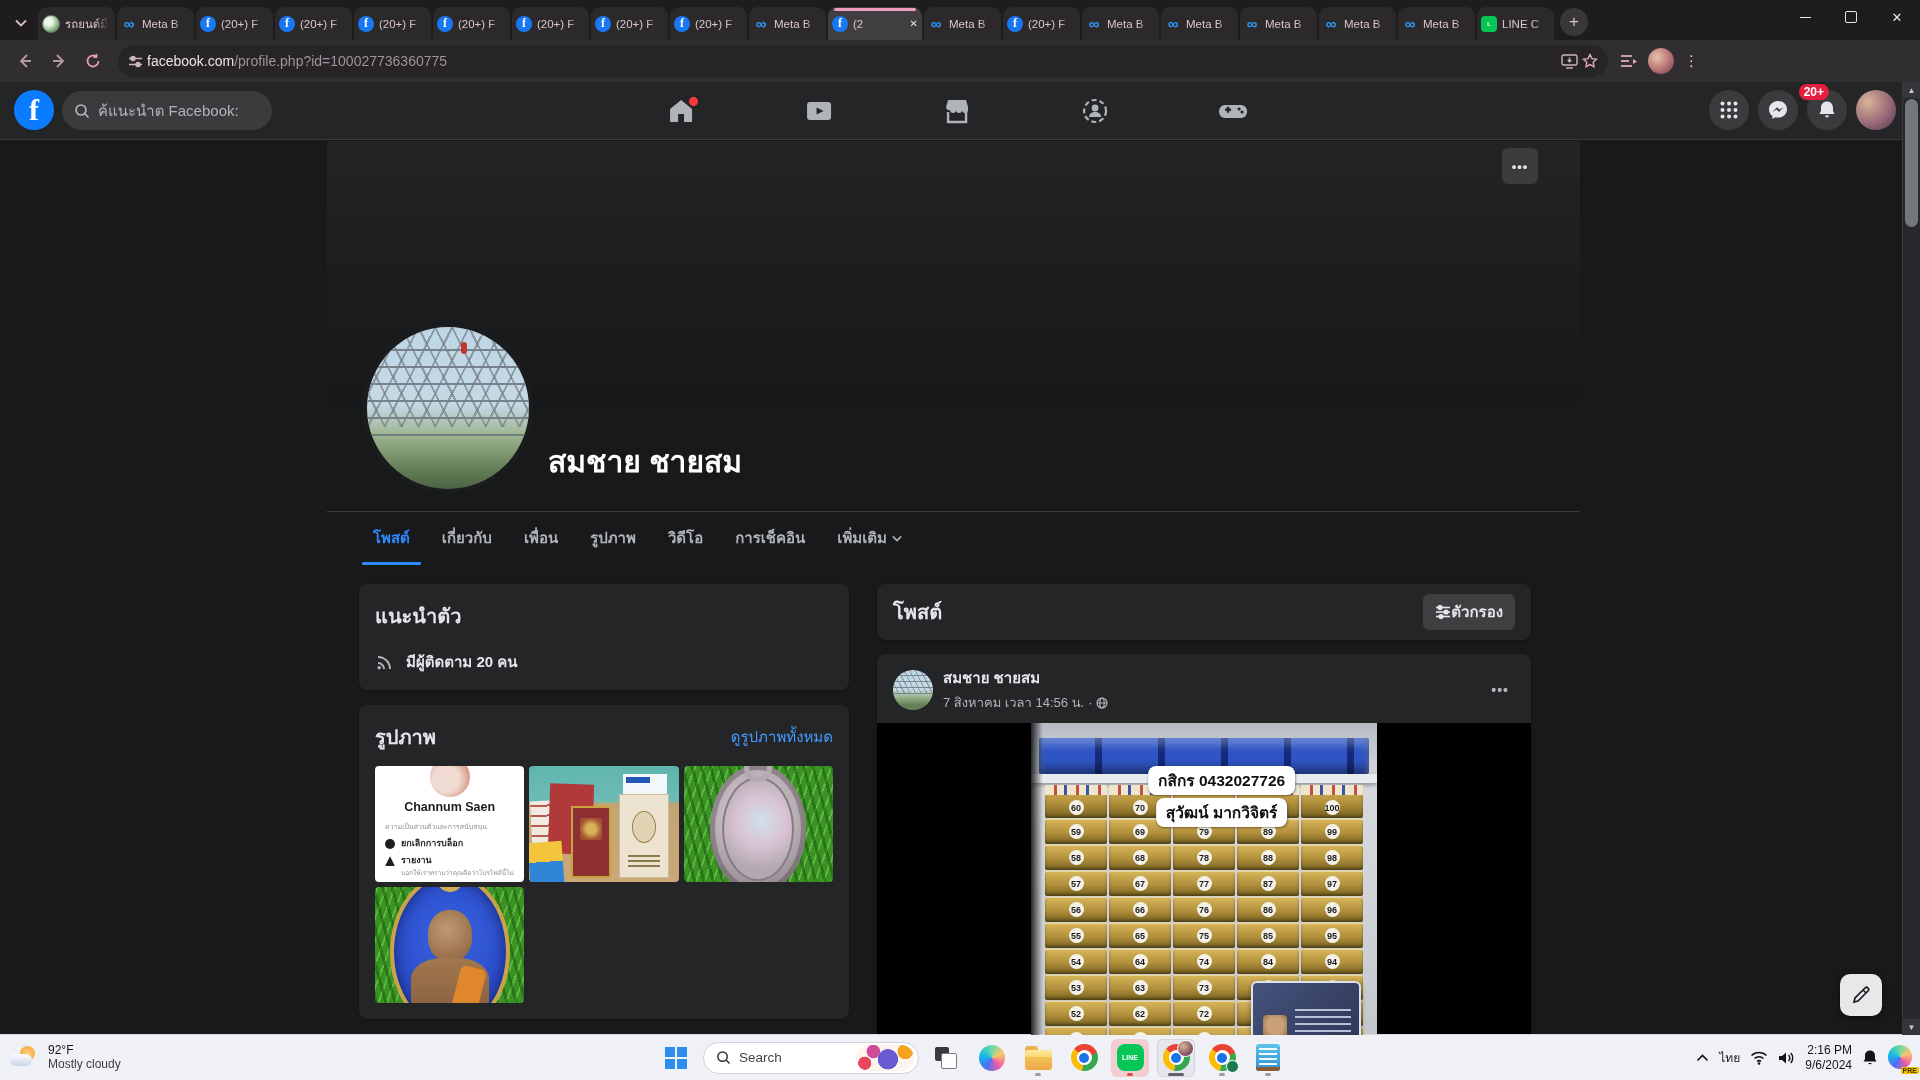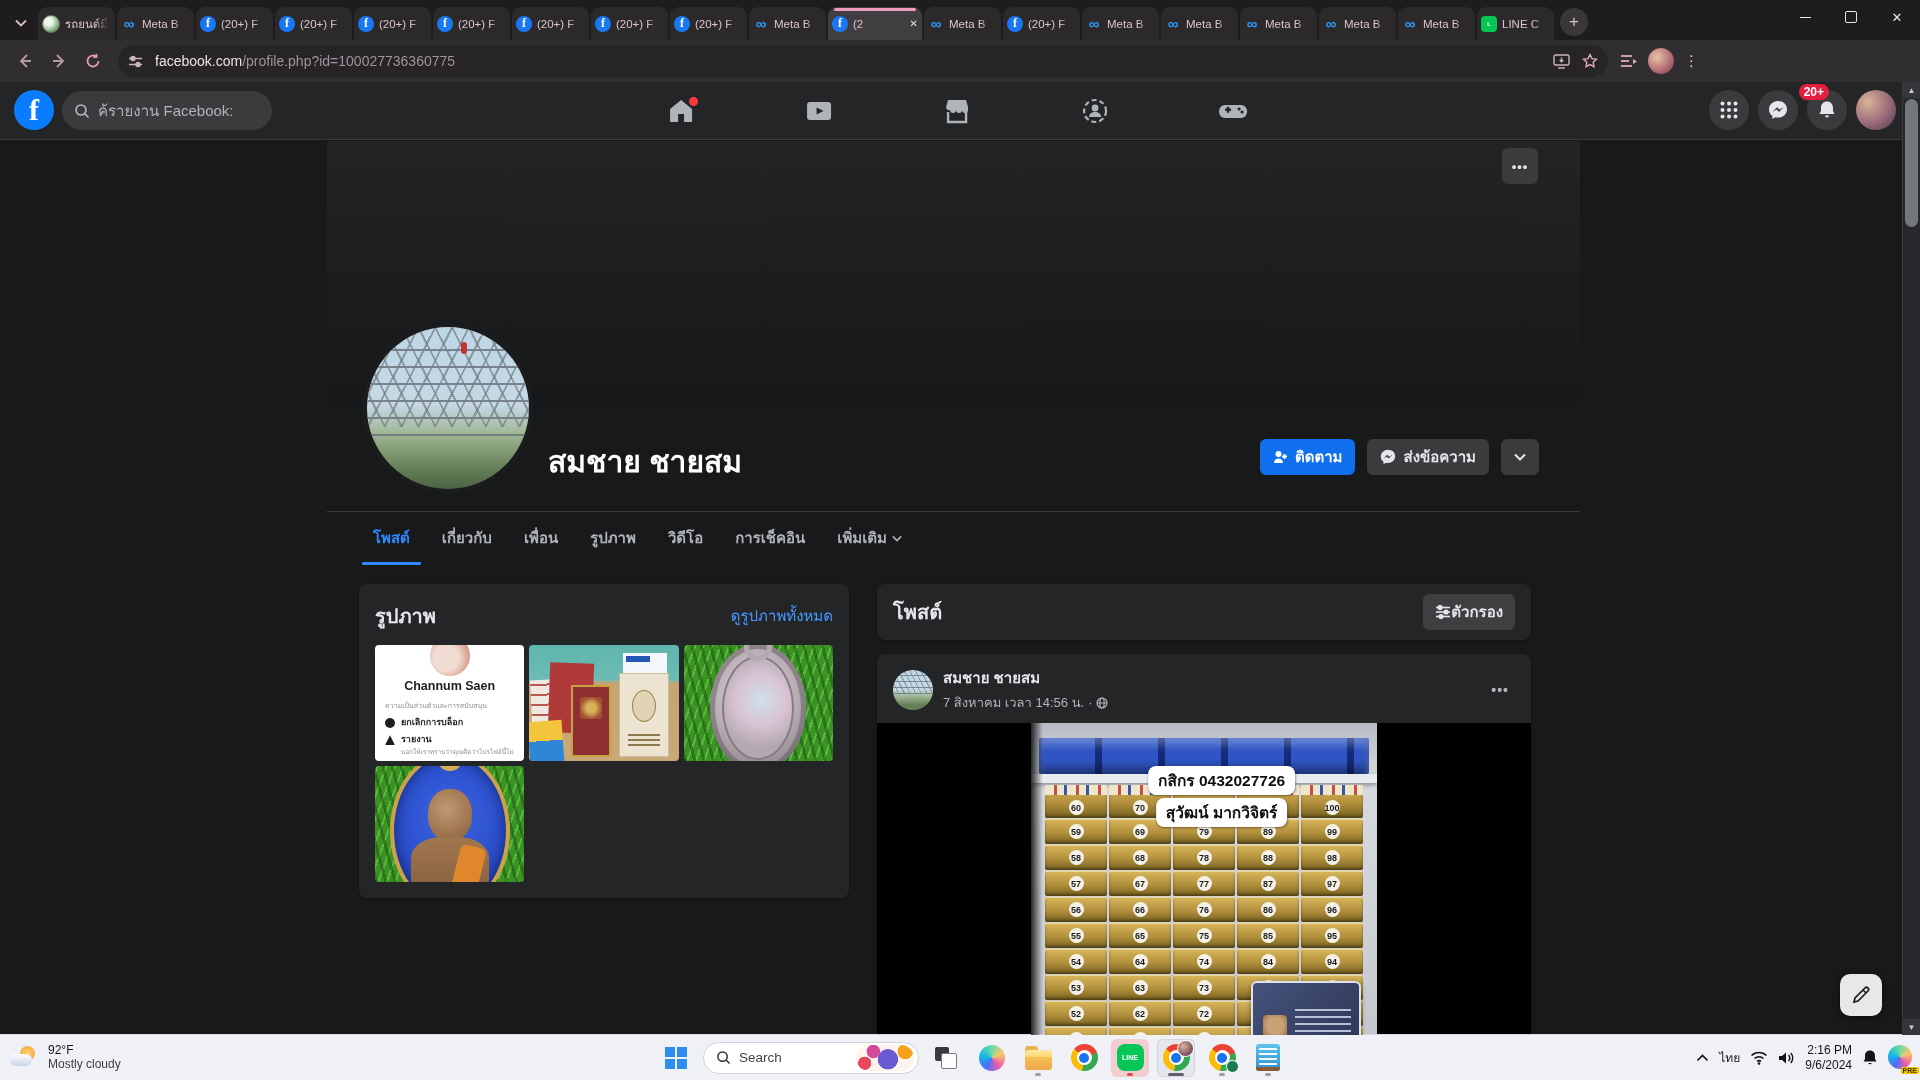--- a/index.html
+++ b/index.html
@@ -27,21 +27,21 @@
     font-size:17px;display:flex;align-items:center;justify-content:center;}
   .wincontrols{position:absolute;right:0;top:0;height:34px;display:flex;}
   .winbtn{width:46px;height:34px;display:flex;align-items:center;justify-content:center;color:#e6e6e8;}
   .ic-min{width:11px;height:1px;background:#e6e6e8;}
   .ic-max{width:10px;height:10px;border:1px solid #e6e6e8;border-radius:2px;}
   .ic-x{font-size:13px;}
 
   
   .toolbar{position:absolute;top:40px;left:0;width:100%;height:42px;background:#312e31;display:flex;align-items:center;padding:0 10px;box-sizing:border-box;gap:4px;}
   .navic{width:30px;height:30px;border-radius:50%;display:flex;align-items:center;justify-content:center;flex:none;}
-  .urlpill{height:32px;flex:none;width:1490px;background:#272428;border-radius:16px;display:flex;align-items:center;padding:0 10px;gap:12px;box-sizing:border-box;margin-left:6px;}
+  .urlpill{height:32px;flex:none;width:1490px;background:#272428;border-radius:16px;display:flex;align-items:center;padding:0 10px;gap:4px;box-sizing:border-box;margin-left:6px;}
   .urltext{font-size:14px;white-space:nowrap;overflow:hidden;flex:1;}
   .urlhost{color:#efe0e4;}
   .urlpath{color:#a2929a;}
   .tb-right{display:flex;align-items:center;gap:10px;margin-left:8px;}
   .tb-avatar{width:26px;height:26px;border-radius:50%;background:radial-gradient(circle at 35% 35%,#e8c2a8,#b06a70 60%,#5e3b49);flex:none;}
   .kebab{color:#d9c2ca;font-size:15px;letter-spacing:1px;width:14px;text-align:center;}
 
   
   .fbheader{position:absolute;top:82px;left:0;width:100%;height:57px;background:#242526;border-bottom:1px solid #38393a;z-index:5;}
   .fblogo{position:absolute;left:14px;top:8px;width:40px;height:40px;border-radius:50%;background:#0a7cff;color:#fff;
@@ -411,21 +411,21 @@
     </div>
   </div>
 
   <div class="fbheader">
     <div class="fblogo">f</div>
     <div class="fbsearch">
       <svg width="16" height="16" viewBox="0 0 16 16">
           <circle cx="7" cy="7" r="5" fill="none" stroke="#b0b3b8" stroke-width="1.7"></circle>
           <line x1="10.7" y1="10.7" x2="14.5" y2="14.5" stroke="#b0b3b8" stroke-width="1.7"></line>
         </svg>
-      <span>ค้รายงาน Facebook:</span>
+      <span>ค้แนะนำต Facebook:</span>
     </div>
     <div class="fbcenter">
       <div class="fbtabic">
         <svg width="30" height="28" viewBox="0 0 30 28">
             <path d="M4 12 L15 3 L26 12 V25 H18 v-8 h-6 v8 H4z" fill="#b0b3b8"></path>
           </svg>
         <span class="reddot"></span>
       </div>
       <div class="fbtabic">
         <svg width="30" height="28" viewBox="0 0 30 28">
@@ -487,41 +487,20 @@
     </div>
   </div>
 
   <div class="page">
     <div class="content">
       <div class="cover"></div>
       <div class="pfp">
           <span class="person"></span>
         </div>
       <div class="pname">สมชาย ชายสม</div>
-      <div class="actions">
-        <div class="btn btn-follow">
-          <svg width="15" height="15" viewBox="0 0 15 15">
-              <circle cx="5.5" cy="4" r="3" fill="#fff"></circle>
-              <path d="M1 13 c0-3 2-4.6 4.5-4.6 S10 10 10 13z" fill="#fff"></path>
-              <path d="M11.5 4 v5 M9 6.5 h5" stroke="#fff" stroke-width="1.8"></path>
-            </svg>
-          <span>ติดตาม</span>
-        </div>
-        <div class="btn btn-msg">
-          <svg width="16" height="16" viewBox="0 0 20 20">
-              <path d="M10 1 C4.9 1 1 4.7 1 9.4 c0 2.7 1.3 5 3.4 6.6 V19 l3-1.7 c.8.2 1.7.3 2.6.3 5.1 0 9-3.7 9-8.4 S15.1 1 10 1z M11 12 L8.6 9.6 4.5 12 9 7.2 11.5 9.6 15.5 7.2z" fill="#e4e6eb"></path>
-            </svg>
-          <span>ส่งข้อความ</span>
-        </div>
-        <div class="btn btn-caret">
-          <svg width="12" height="8" viewBox="0 0 12 8">
-              <path d="M1 1.5 L6 6.5 L11 1.5" fill="none" stroke="#e4e6eb" stroke-width="2"></path>
-            </svg>
-        </div>
-      </div>
       <div class="pnav" id="pnav">
           <div class="ptab active">
             <span>โพสต์</span>
           </div>
           <div class="ptab">
             <span>เกี่ยวกับ</span>
           </div>
           <div class="ptab">
             <span>เพื่อน</span>
           </div>
@@ -539,20 +518,34 @@
             <svg width="10" height="7" viewBox="0 0 12 8">
               <path d="M1 1.5 L6 6.5 L11 1.5" fill="none" stroke="#b0b3b8" stroke-width="2"></path>
             </svg>
           </div>
         </div>
       <div class="pmore">•••</div>
     </div>
 
     <div class="feed">
       <div class="fleft">
+        <div class="card intro">
+          <div class="cardtitle">แนะนำตัว</div>
+          <div class="introrow">
+            <svg width="20" height="20" viewBox="0 0 20 20">
+                <g fill="none" stroke="#b0b3b8" stroke-width="2">
+                  <path d="M3 17 a14 14 0 0 1 14 -14" opacity="0"></path>
+                  <path d="M3 11 a6 6 0 0 1 6 6"></path>
+                  <path d="M3 5 a12 12 0 0 1 12 12"></path>
+                </g>
+                <circle cx="4.2" cy="15.8" r="1.8" fill="#b0b3b8"></circle>
+              </svg>
+            <span>มีผู้ติดตาม 20 คน</span>
+          </div>
+        </div>
 
         <div class="card intro">
           <div class="photoshead">
             <div class="cardtitle">รูปภาพ</div>
             <div class="seeall">ดูรูปภาพทั้งหมด</div>
           </div>
           <div class="pgrid">
             <div class="pcell ph-a">
               <div class="av"></div>
               <div class="nm">Channum Saen</div>

